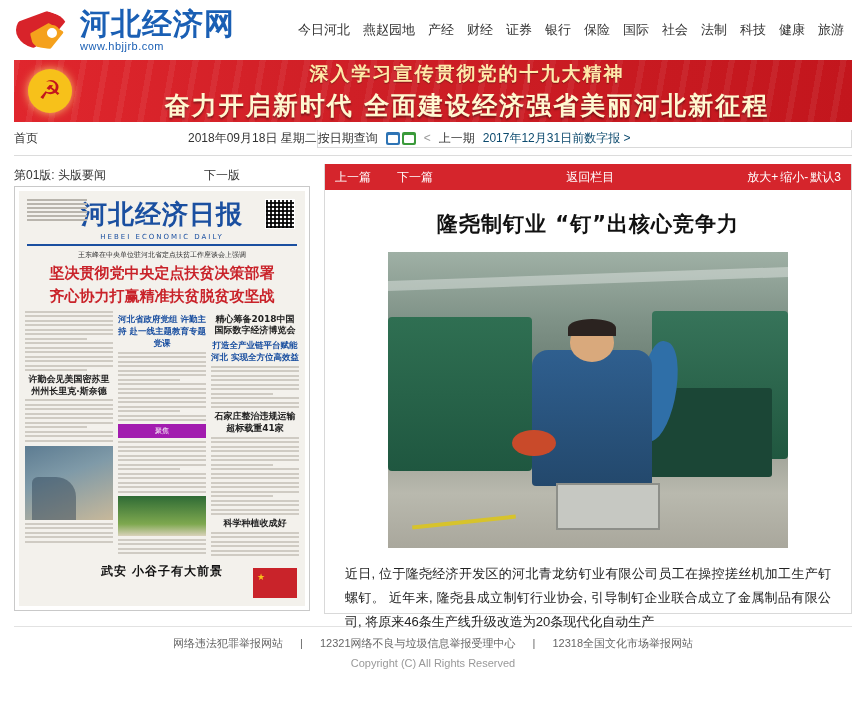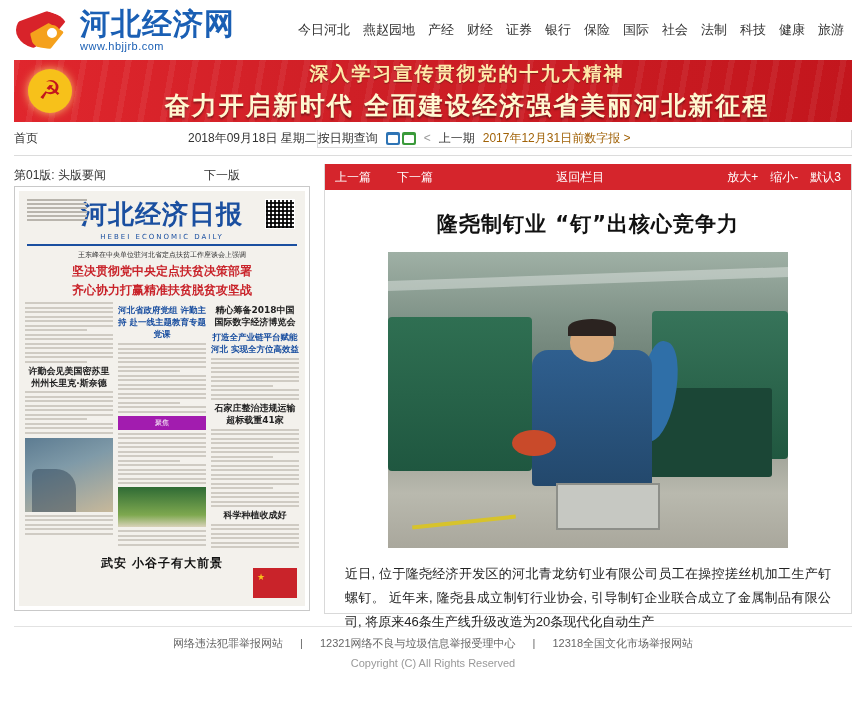--- a/index.html
+++ b/index.html
@@ -128,21 +128,21 @@
     width: 14px; height: 13px; display: inline-block;
     background: #2e74b5; border-radius: 2px; position: relative;
   }
   .cal-ico.green { background: #3a9a3a; }
   .cal-ico::after {
     content: ""; position: absolute; left: 2px; top: 3px;
     width: 10px; height: 8px; background: #fff; border-radius: 1px;
   }
   .datebar .sep { color: #999; }
   .datebar .prev { color: #333; text-decoration: none; }
-  .datebar .digital { color: #a16207; text-decoration: none; }
+  .datebar .digital { color: #0c4a6e; text-decoration: none; }
 
   
   .main {
     margin: 8px 14px 0 14px;
     display: flex;
     gap: 14px;
     height: 450px;
   }
 
   
@@ -189,21 +189,21 @@
   .paper .tiny-rows { position:absolute; left: 8px; top: 8px; width: 60px; }
   .paper .tiny-rows i {
     display: block; height: 2px; background: #b9b5ad; margin-bottom: 2px;
   }
   .paper-head1 {
     margin: 4px 6px 0 6px; text-align: center;
     font-size: 7px; color: #333;
   }
   .paper-h-red {
     margin: 3px 6px 0; text-align: center;
-    color: #c9232a; font-weight: bold; font-size: 12px; line-height: 1.35;
+    color: #c9232a; font-weight: bold; font-size: 15px; line-height: 1.35;
   }
   .paper-cols {
     display: flex; gap: 5px; margin: 4px 6px 0 6px;
   }
   .paper-col { flex: 1; }
   .txtblock i {
     display: block; height: 2px; background: #cfcbc3; margin-bottom: 2.5px;
   }
   .txtblock i:nth-child(7n) { width: 70%; }
   .paper-sub {
@@ -247,21 +247,21 @@
   
   .right { flex: 1; border: 1px solid #d9d9d9; border-top: none; }
   .redbar {
     height: 26px; background: #d5252c; color: #fff;
     display: flex; align-items: center; padding: 0 10px;
     font-size: 12px;
   }
   .redbar a { color: #fff; text-decoration: none; }
   .redbar .grp-left { display: flex; gap: 26px; }
   .redbar .grp-center { margin: 16px auto; }
-  .redbar .grp-right { display: flex; gap: 12px; }
+  .redbar .grp-right { display: flex; gap: 2px; }
 
   .article { padding: 14px 18px 0 18px; }
   .article h1 {
     margin: 6px 0 14px;
     font-size: 21px; color: #111; text-align: center; font-weight: bold;
     font-family: "DejaVu Sans", sans-serif;
     letter-spacing: 1px;
   }
   .art-photo {
     width: 400px; height: 296px; margin: 0 auto;

